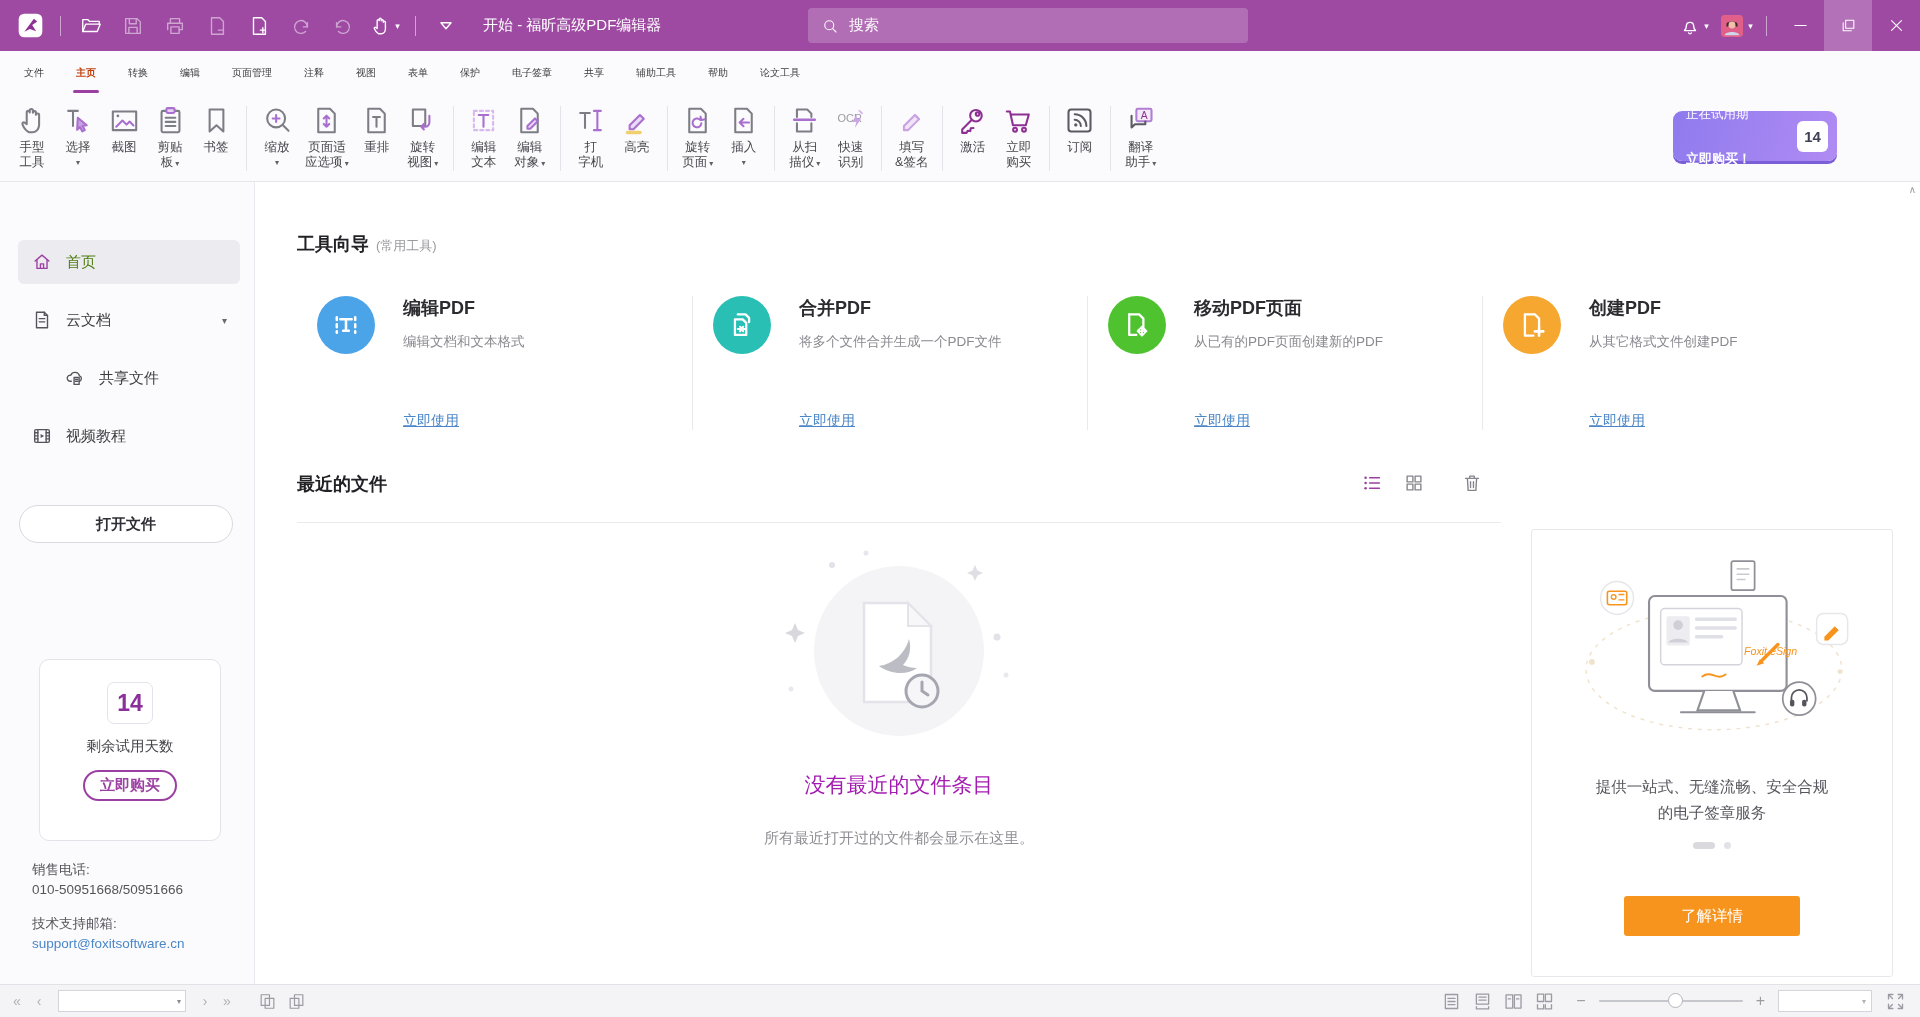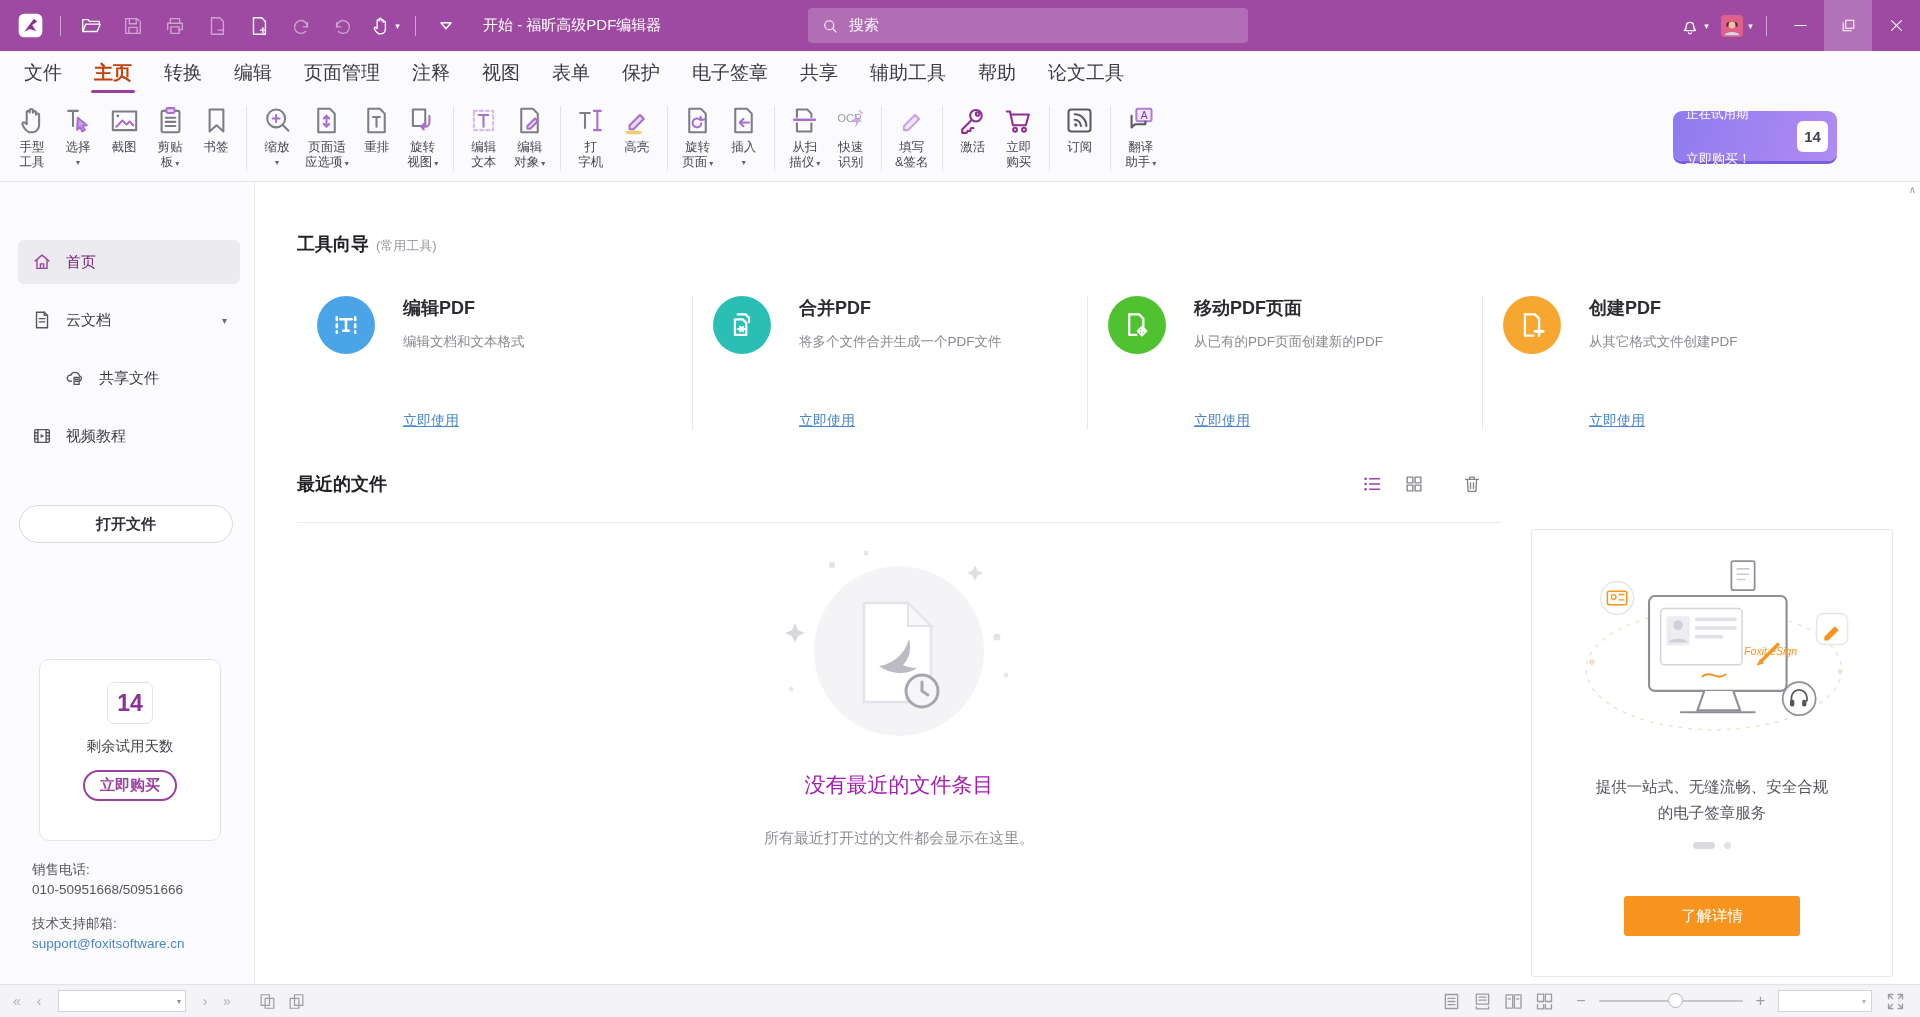--- a/index.html
+++ b/index.html
@@ -21,48 +21,48 @@
   .tb-search { position:absolute; left:808px; top:8px; width:440px; height:35px; background:rgba(255,255,255,.2); border-radius:4px; display:flex; align-items:center; gap:10px; padding:0 13px; font-size:15px; color:rgba(255,255,255,.95); cursor:text; }
   .tb-search .icon { width:18px; height:18px; color:rgba(255,255,255,.95); }
   .tb-right { margin-left:auto; display:flex; align-items:center; height:100%; }
   .tb-avatar { width:24px; height:24px; border-radius:3px; overflow:hidden; margin:0 2px; }
   .win-btn { width:48px; height:100%; display:flex; align-items:center; justify-content:center; background:transparent; border:none; color:#fff; cursor:pointer; }
   .win-btn .icon { width:17px; height:17px; }
   .win-btn--max { background:rgba(255,255,255,.22); }
 
   
   .menubar { height:43px; background:#fbfafc; display:flex; align-items:stretch; padding-left:8px; flex:0 0 auto; }
-  .menu-item { display:flex; align-items:center; padding:0 16px; font-size:19px; color:#3b3b40; position:relative; cursor:pointer; white-space:nowrap; }
+  .menu-item { display:flex; align-items:center; padding:0 16px; font-size:10px; color:#3b3b40; position:relative; cursor:pointer; white-space:nowrap; }
   .menu-item.active { color:#c2410c; font-weight:bold; }
   .menu-item.active::after { content:""; position:absolute; left:13px; right:13px; bottom:1px; height:3px; background:#9c3fa2; border-radius:2px; }
 
   
   .toolbar { height:88px; background:#fbfafc; border-bottom:1px solid #e7e5ea; display:flex; padding:4px 6px 0 4px; position:relative; flex:0 0 auto; }
   .toolbar-groups { display:flex; align-items:stretch; }
   .tgroup { display:flex; align-items:flex-start; padding:0 5px; }
   .tdiv { width:1px; background:#e5e3e9; margin:8px 2px 10px; }
   .tbtn { min-width:46px; padding:6px 5px 2px; display:flex; flex-direction:column; align-items:center; border-radius:4px; cursor:pointer; }
   .tbtn .icon { width:33px; height:33px; color:#7d7d85; }
   .tlabel { margin-top:3px; font-size:12.5px; line-height:15px; color:#46464c; text-align:center; white-space:nowrap; }
   .tcaret { font-size:8px; color:#606068; }
 
   .trial-badge { position:absolute; right:83px; top:17px; width:164px; height:50px; border-radius:9px; background:linear-gradient(105deg,#8f7bee 0%,#b08bf3 100%); box-shadow:0 3px 0 #7b5fd8; display:flex; align-items:center; padding:0 9px 0 13px; color:#fff; cursor:pointer; }
   .badge-lines { font-size:12.5px; line-height:16px; }
-  .badge-lines .b2 { font-weight:normal; font-size:13px;margin-top:29px; }
+  .badge-lines .b2 { font-weight:bold; font-size:13px;margin-top:29px; }
   .badge-days { margin-left:auto; background:#fff; color:#3f3f58; font-weight:bold; border-radius:6px; width:31px; height:31px; display:flex; align-items:center; justify-content:center; font-size:15px; }
 
   
   .bodyrow { flex:1; display:flex; min-height:0; }
 
   .sidebar { flex:0 0 255px; width:255px; background:#fbfbfd; border-right:1px solid #eae8ee; position:relative; }
   .side-nav { padding:58px 14px 0 18px; }
   .side-item { display:flex; align-items:center; gap:13px; height:44px; padding:0 13px; border-radius:6px; font-size:15px; color:#3c3c42; cursor:pointer; }
   .side-item + .side-item { margin-top:14px; }
   .side-item .icon { width:22px; height:22px; color:#55555c; flex:0 0 auto; }
-  .side-item.active { background:#ececf0; color:#701a75;align-items:center; }
+  .side-item.active { background:#ececf0; color:#4d7c0f;align-items:center; }
   .side-item.active .icon { color:#9c3fa2; }
   .side-item.indent { padding-left:46px; }
   .side-caret { margin-left:auto; font-size:10px; color:#6a6a72; }
   .open-btn { position:absolute; left:19px; top:323px; width:214px; height:38px; border-radius:19px; background:#fff; border:1px solid #d9d9df; font-weight:bold; font-size:15px; color:#2e2e34; cursor:pointer; font-family:inherit; }
   .trial-card { position:absolute; left:39px; top:477px; width:182px; height:182px; border:1px solid #e3e3e9; border-radius:10px; background:#fff; text-align:center; padding-top:22px; }
   .tc-days { width:46px; height:42px; margin:0 auto; border:1px solid #e3e3e9; border-radius:7px; font-size:23px; font-weight:bold; color:#8b2f9b; display:flex; align-items:center; justify-content:center; }
   .tc-label { margin-top:13px; font-size:14.5px; color:#44444a; }
   .tc-buy { margin-top:14px; border:2px solid #9c3fa2; color:#9c3fa2; background:#fff; border-radius:16px; width:94px; height:31px; font-size:15px; font-weight:bold; cursor:pointer; font-family:inherit; }
   .contact { position:absolute; left:32px; top:678px; font-size:13.5px; color:#55555b; line-height:20px; }
   .contact .gap { height:14px; }
@@ -79,21 +79,21 @@
   .card + .card { border-left:1px solid #e9e8ed; }
   .card-circle { width:58px; height:58px; border-radius:50%; flex:0 0 auto; display:flex; align-items:center; justify-content:center; }
   .card-circle .icon { width:34px; height:34px; color:#fff; }
   .card-text { margin-left:28px; padding-top:0; }
   .card-text h3 { font-size:18px; color:#2b2b30; font-weight:bold; }
   .card-text p { margin-top:13px; font-size:13.5px; color:#8a8a90; }
   .card-link { position:absolute; left:106px; bottom:0; color:#4a86c8; font-size:14px; text-decoration:underline; cursor:pointer; }
 
   .recent { display:flex; margin-top:42px; padding-right:27px; }
   .recent-left { flex:1; padding-right:30px; min-width:0; }
-  .recent-head { display:flex; align-items:center; }
+  .recent-head { display:flex; align-items:flex-start; }
   .recent-head h2 { font-size:18px; font-weight:bold; color:#212126; }
   .recent-tools { margin-left:auto; display:flex; align-items:center; gap:20px; padding-right:18px; }
   .recent-tools .icon { width:22px; height:22px; color:#85858d; cursor:pointer; }
   .recent-tools .icon.active { color:#9c3fa2; }
   .recent-tools .icon.trash { margin-left:16px; }
   .recent-hr { border:none; border-top:1px solid #eceaef; margin-top:26px; }
   .empty { display:flex; flex-direction:column; align-items:center; margin-top:16px; }
   .empty-title { font-size:21px; color:#a21caf; margin-top:14px; }
   .empty-desc { font-size:15px; color:#8e8e94; margin-top:30px; }
 

